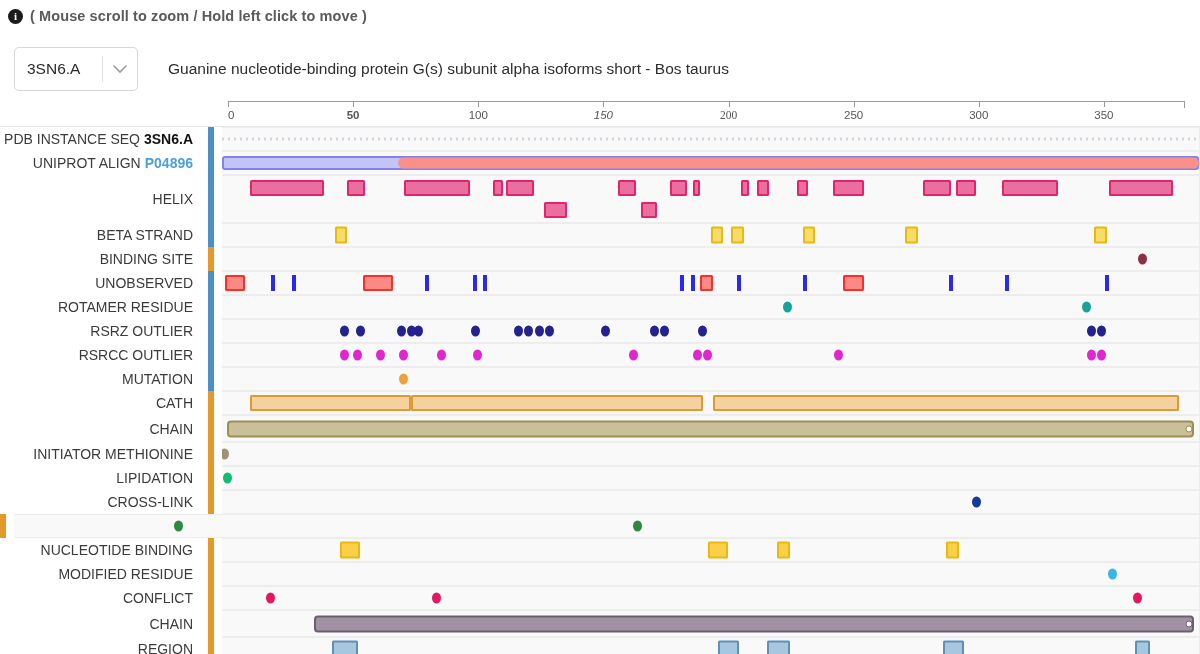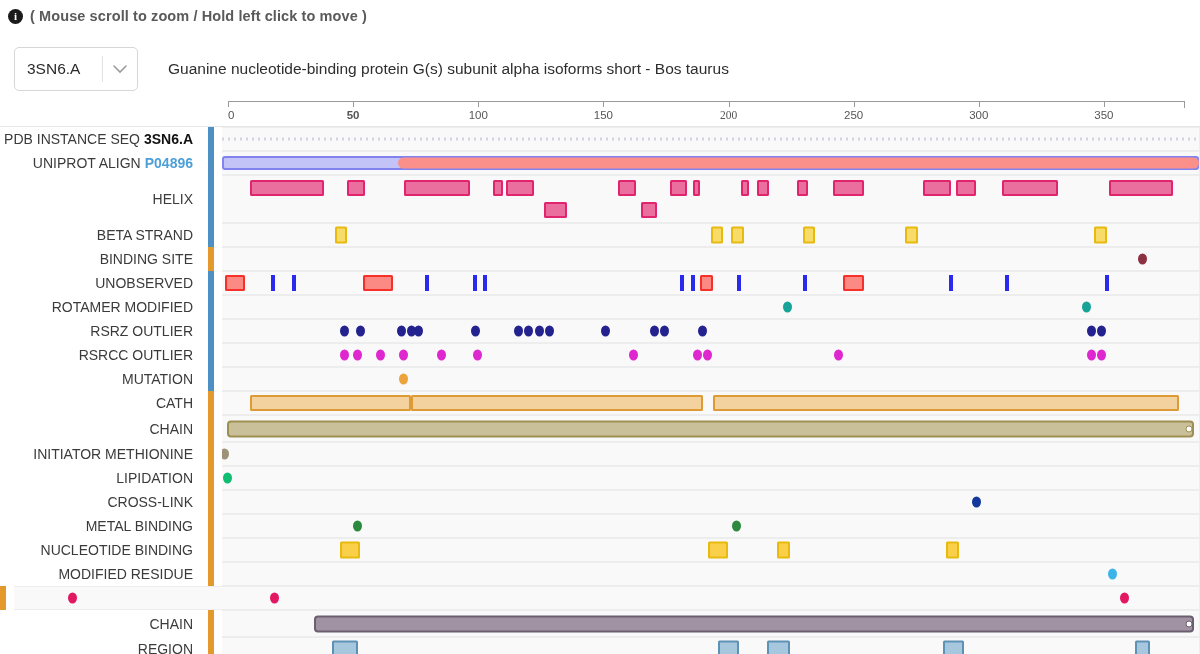--- a/index.html
+++ b/index.html
@@ -162,21 +162,21 @@
   <div class="viewer">
     <div class="axis-area" id="axis">
       <div class="axis-line"></div>
     <div class="axis-tick" style="left: 0%;"></div>
         <div class="axis-label first" style="left: 0%;">0</div>
         <div class="axis-tick" style="left: 13.089%;"></div>
         <div class="axis-label" style="left: 13.089%; font-weight: bold;">50</div>
         <div class="axis-tick" style="left: 26.178%;"></div>
         <div class="axis-label" style="left: 26.178%;">100</div>
         <div class="axis-tick" style="left: 39.267%;"></div>
-        <div class="axis-label" style="left: 39.267%;">150</div>
+        <div class="axis-label" style="left: 39.267%; font-style: italic;">150</div>
         <div class="axis-tick" style="left: 52.356%;"></div>
         <div class="axis-label" style="left: 52.356%; font-family: Liberation Serif, serif;">200</div>
         <div class="axis-tick" style="left: 65.445%;"></div>
         <div class="axis-label" style="left: 65.445%; text-align: center;">250</div>
         <div class="axis-tick" style="left: 78.534%;"></div>
         <div class="axis-label" style="left: 78.534%;">300</div>
         <div class="axis-tick" style="left: 91.623%;"></div>
         <div class="axis-label" style="left: 91.623%;">350</div>
         <div class="axis-endcap" style="left: 100%;"></div>
       </div>
@@ -263,21 +263,21 @@
             <div class="feat" style="left: calc(74.6073% - 2px); width: 4px; height: 16px; background: rgb(42, 42, 238);"></div>
             <div class="feat" style="left: calc(80.3665% - 2px); width: 4px; height: 16px; background: rgb(42, 42, 238);"></div>
             <div class="feat" style="left: calc(90.5759% - 2px); width: 4px; height: 16px; background: rgb(42, 42, 238);"></div>
             <div class="feat rect" style="left: 0.26178%; width: 2.09424%; height: 16px; background: rgb(250, 138, 131); border: 2px solid rgb(248, 48, 42); border-radius: 1.5px;"></div>
             <div class="feat rect" style="left: 14.3979%; width: 3.14136%; height: 16px; background: rgb(250, 138, 131); border: 2px solid rgb(248, 48, 42); border-radius: 1.5px;"></div>
             <div class="feat rect" style="left: 48.9529%; width: 1.3089%; height: 16px; background: rgb(250, 138, 131); border: 2px solid rgb(248, 48, 42); border-radius: 1.5px;"></div>
             <div class="feat rect" style="left: 63.6126%; width: 2.09424%; height: 16px; background: rgb(250, 138, 131); border: 2px solid rgb(248, 48, 42); border-radius: 1.5px;"></div>
           </div>
         </div>
         <div class="track-row">
-          <div class="row-label">ROTAMER MODIFIED</div>
+          <div class="row-label">ROTAMER RESIDUE</div>
           <div class="row-bar blue"></div>
           <div class="row-gap"></div>
           <div class="row-track">
             <div class="feat circ" style="left: calc(57.8534% - 4.5px); width: 9px; height: 11px; background: rgb(23, 163, 152);"></div>
             <div class="feat circ" style="left: calc(88.4817% - 4.5px); width: 9px; height: 11px; background: rgb(23, 163, 152);"></div>
           </div>
         </div>
         <div class="track-row">
           <div class="row-label">RSRZ OUTLIER</div>
           <div class="row-bar blue"></div>
@@ -365,21 +365,20 @@
         </div>
         <div class="track-row">
           <div class="row-label">CROSS-LINK</div>
           <div class="row-bar orange"></div>
           <div class="row-gap"></div>
           <div class="row-track">
             <div class="feat circ" style="left: calc(77.2251% - 4.5px); width: 9px; height: 11px; background: rgb(20, 57, 154);"></div>
           </div>
         </div>
         <div class="track-row">
-          <div class="row-label">METAL BINDING</div>
           <div class="row-bar orange"></div>
           <div class="row-gap"></div>
           <div class="row-track">
             <div class="feat circ" style="left: calc(13.8743% - 4.5px); width: 9px; height: 11px; background: rgb(43, 138, 62);"></div>
             <div class="feat circ" style="left: calc(52.6178% - 4.5px); width: 9px; height: 11px; background: rgb(43, 138, 62);"></div>
           </div>
         </div>
         <div class="track-row">
           <div class="row-label">NUCLEOTIDE BINDING</div>
           <div class="row-bar orange"></div>
@@ -393,20 +392,21 @@
         </div>
         <div class="track-row">
           <div class="row-label">MODIFIED RESIDUE</div>
           <div class="row-bar orange"></div>
           <div class="row-gap"></div>
           <div class="row-track">
             <div class="feat circ" style="left: calc(91.0995% - 4.5px); width: 9px; height: 11px; background: rgb(60, 180, 232);"></div>
           </div>
         </div>
         <div class="track-row">
+          <div class="row-label">CONFLICT</div>
           <div class="row-bar orange"></div>
           <div class="row-gap"></div>
           <div class="row-track">
             <div class="feat circ" style="left: calc(4.97382% - 4.5px); width: 9px; height: 11px; background: rgb(227, 24, 98);"></div>
             <div class="feat circ" style="left: calc(21.9895% - 4.5px); width: 9px; height: 11px; background: rgb(227, 24, 98);"></div>
             <div class="feat circ" style="left: calc(93.7173% - 4.5px); width: 9px; height: 11px; background: rgb(227, 24, 98);"></div>
           </div>
         </div>
         <div class="track-row tall">
           <div class="row-label">CHAIN</div>

